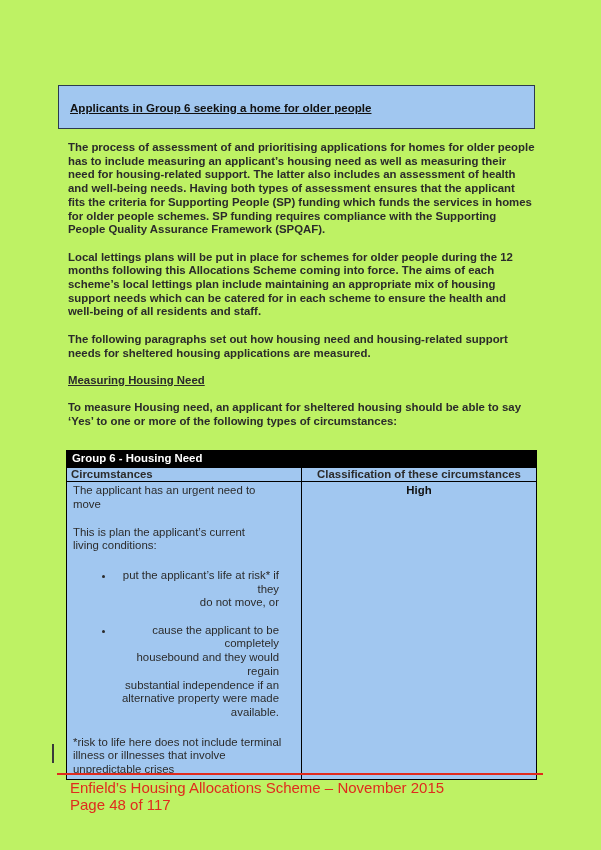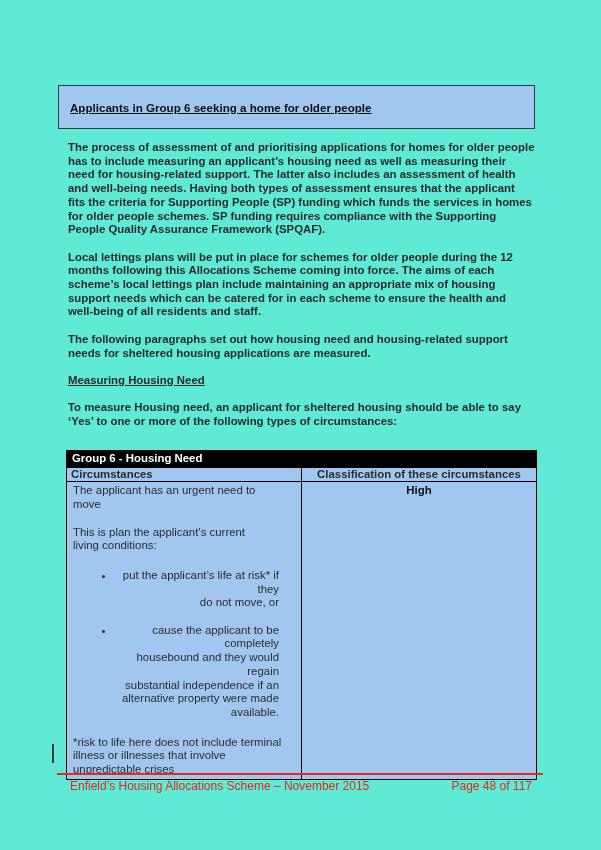--- a/index.html
+++ b/index.html
@@ -1,19 +1,19 @@
 <!DOCTYPE html>
 <html style="--highlight-blue: #a1c7f0; --box-border: #2c3a4e; --table-border: #000000; --footer-red: #e02b1d;"><head>
 <meta charset="utf-8">
 <style>
   html,body { margin:0; padding:0; background:#ffffff; }
   .doc {
     position:relative;
     width:601px; height:850px;
-    background:#5eead4;
+    background:#bef264;
     font-family:"Liberation Sans", sans-serif;
     color:#2b2b2b;
     overflow:hidden;
   }
 
   
   .header-box {
     position:absolute; left:58px; top:85px;
     width:477px; height:44px;
     box-sizing:border-box;
@@ -69,21 +69,21 @@
   }
 
   
   .footer-rule {
     position:absolute; left:57px; top:772.5px; width:486px; height:2.5px;
     background:var(--footer-red,#e02b1d);
   }
   .footer-text {
     position:absolute; left:70px; top:779px; width:462px;
     display:flex; justify-content:space-between;
-    font-size:12px; color:var(--footer-red,#e02b1d);
+    font-size:15px; color:var(--footer-red,#e02b1d);flex-direction:column;
   }
 </style>
 </head>
 <body>
 
 <div class="doc">
 
   <div class="header-box">
     <span class="title">Applicants in Group 6 seeking a home for older people</span>
   </div>

